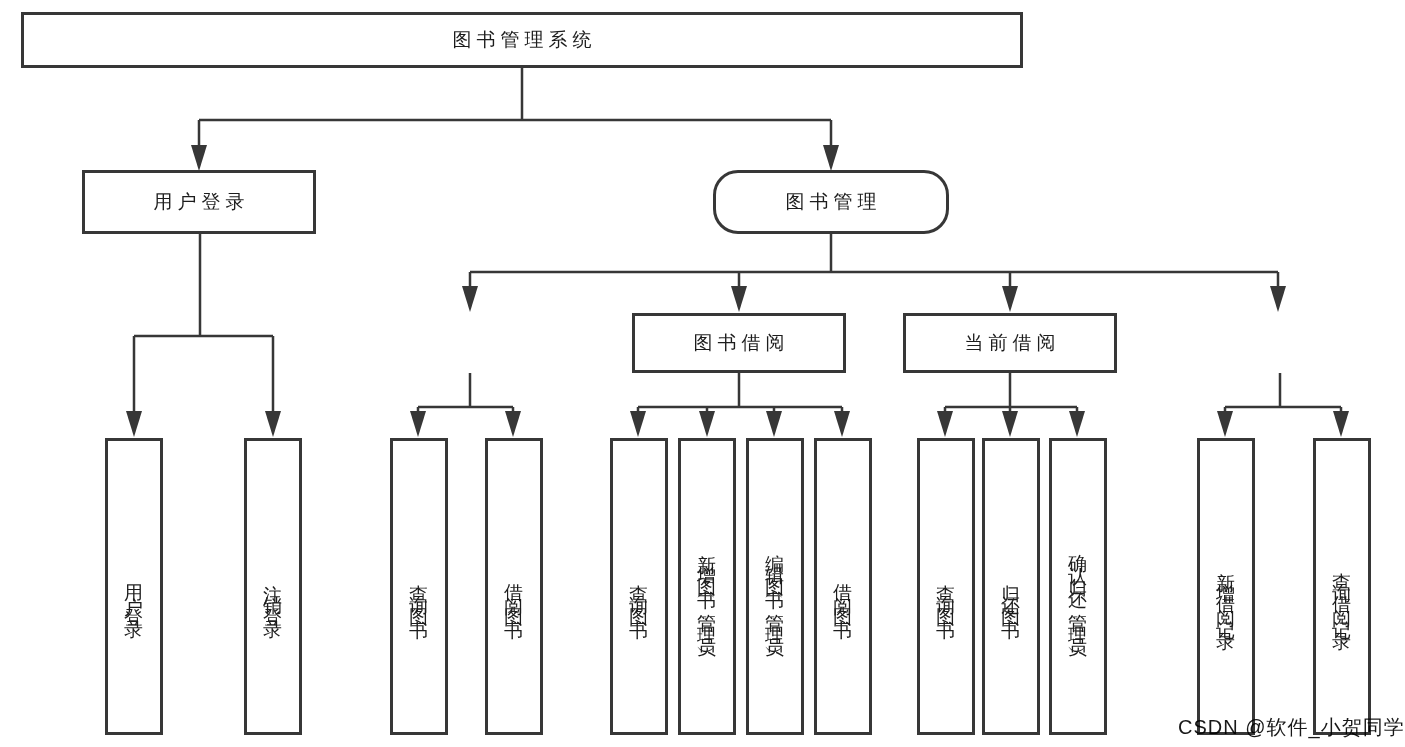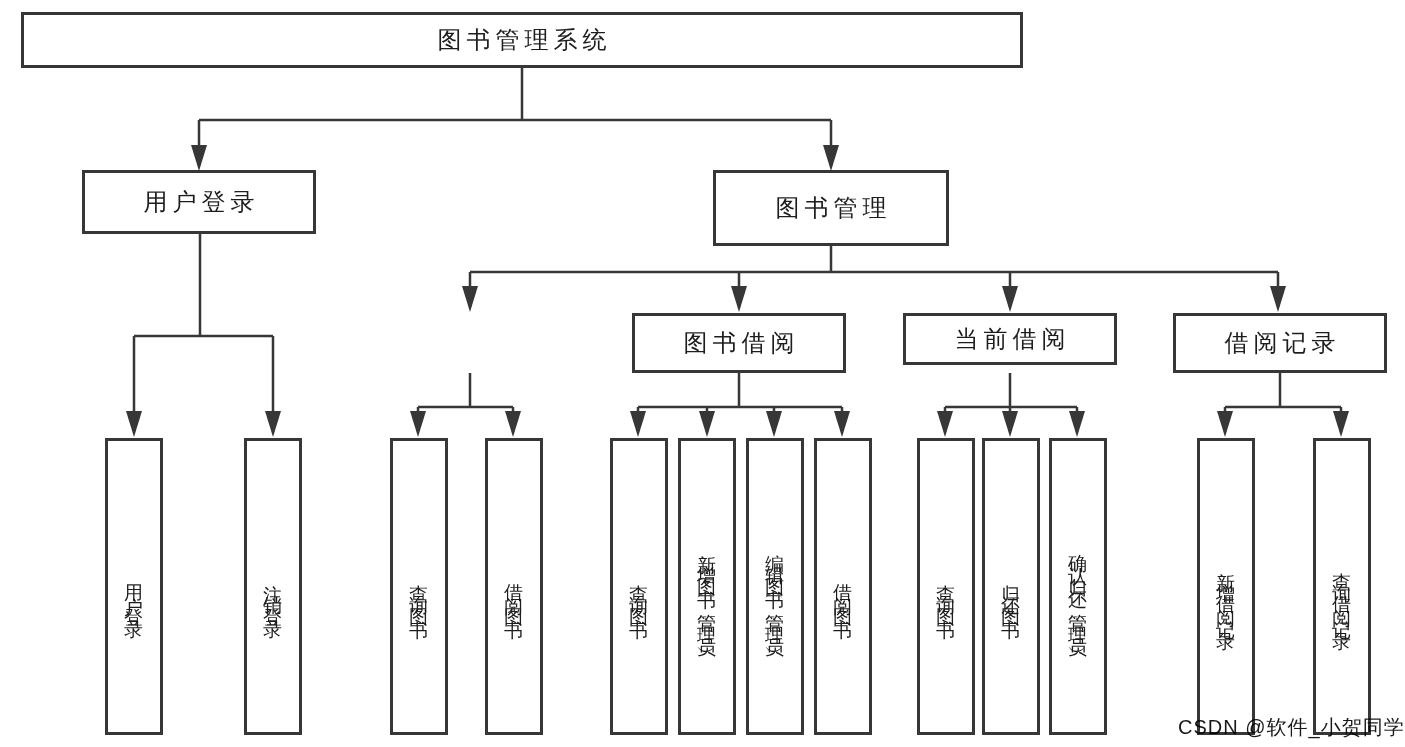--- a/index.html
+++ b/index.html
@@ -21,40 +21,40 @@
     position: absolute;
     box-sizing: border-box;
     border: 3px solid #373737;
     background: #ffffff;
     display: flex;
     align-items: center;
     justify-content: center;
     color: #1d1d1d;
   }
   .box.h span {
-    font-size: 24px;
+    font-size: 19px;
     letter-spacing: 5px;
     margin-right: -5px;
     white-space: nowrap;
   }
   .box.v span {
     writing-mode: vertical-rl;
     text-orientation: mixed;
     font-size: 19px;
     letter-spacing: 12px;
     margin-bottom: -12px;
     line-height: 1;
   }
   
   .n-root   { left: 21px;   top: 12px;  width: 1002px; height: 56px; }
   .n-login  { left: 82px;   top: 170px; width: 234px;  height: 64px; }
-  .n-mgmt   { left: 713px;  top: 170px; width: 236px;  height: 76px; }
+  .n-mgmt   { left: 713px;  top: 170px; width: 236px;  height: 64px; border-radius: 25px; }
   .n-l3a    { left: 363px;  top: 313px; width: 214px;  height: 60px; }
   .n-l3b    { left: 632px;  top: 313px; width: 214px;  height: 60px; }
-  .n-l3c    { left: 903px;  top: 313px; width: 214px;  height: 52px; }
+  .n-l3c    { left: 903px;  top: 313px; width: 214px;  height: 60px; }
   .n-l3d    { left: 1173px; top: 313px; width: 214px;  height: 60px; }
   .leaf     { top: 438px; width: 58px; height: 297px; }
   .lf-a1 { left: 105px; }
   .lf-a2 { left: 244px; }
   .lf-b1 { left: 390px; }
   .lf-b2 { left: 485px; }
   .lf-c1 { left: 610px; }
   .lf-c2 { left: 678px; }
   .lf-c3 { left: 746px; }
   .lf-c4 { left: 814px; }
@@ -133,23 +133,20 @@
   <div class="box h n-mgmt">
     <span>图书管理</span>
   </div>
 
   <div class="box h n-l3b">
     <span>图书借阅</span>
   </div>
   <div class="box h n-l3c">
     <span>当前借阅</span>
   </div>
-  <div class="box h n-l3d">
-    <span>借阅记录</span>
-  </div>
 
   <div class="box v leaf lf-a1">
     <span>用户登录</span>
   </div>
   <div class="box v leaf lf-a2">
     <span>注销登录</span>
   </div>
 
   <div class="box v leaf lf-b1">
     <span>查询图书</span>

